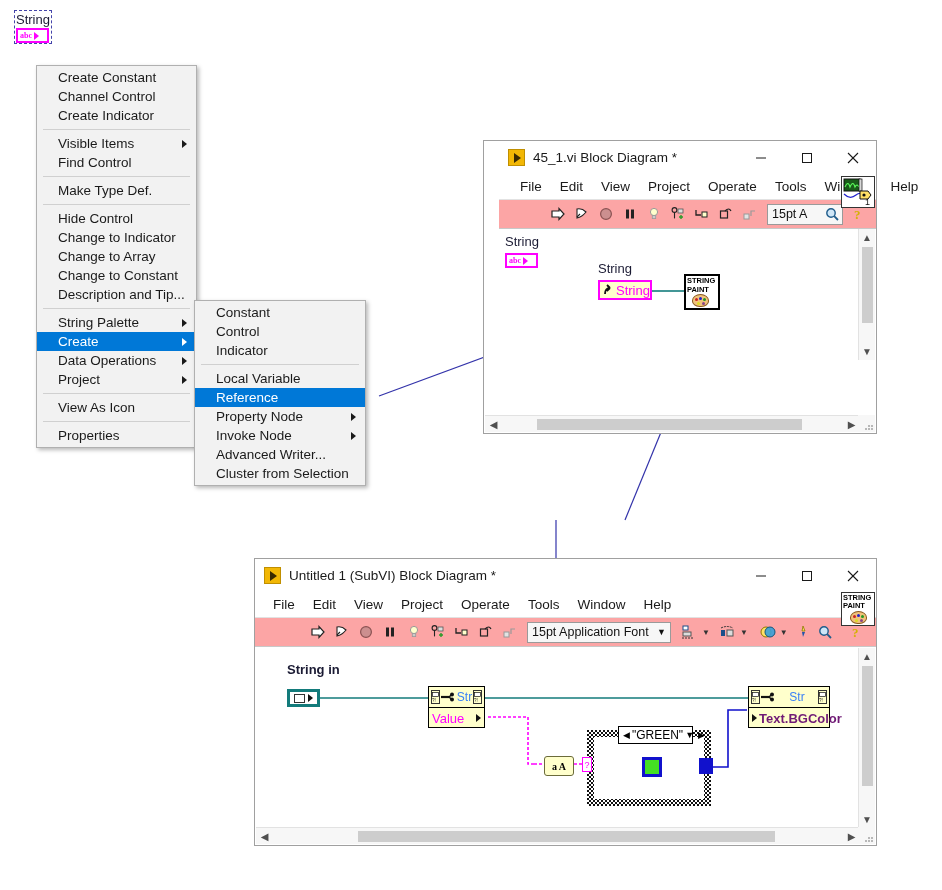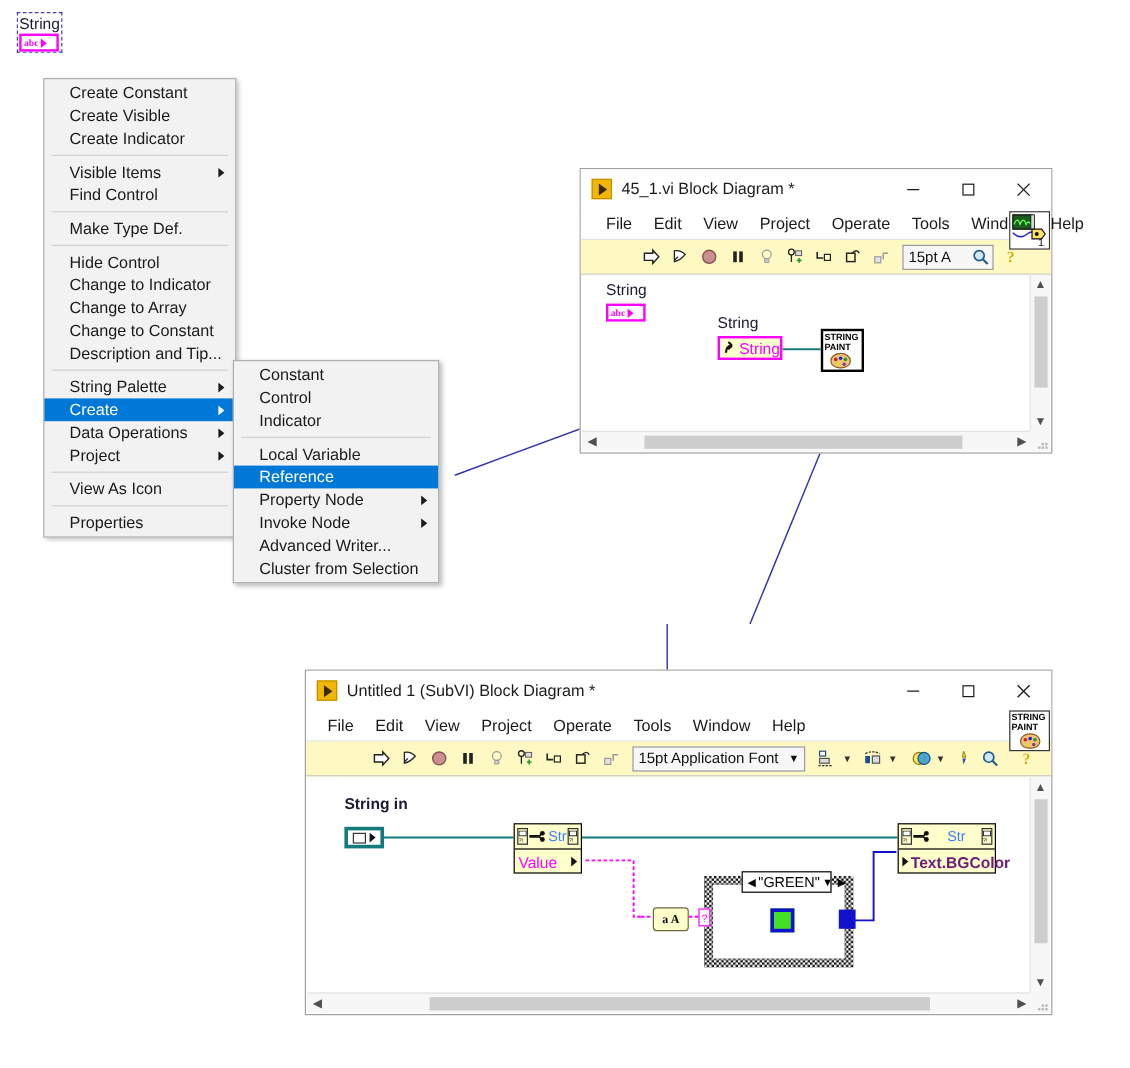--- a/index.html
+++ b/index.html
@@ -72,21 +72,21 @@
   }
   .menubar .mi {
     font-size: 13.5px;
     color: #1a1a1a;
     padding: 0 9px;
     white-space: nowrap;
   }
 
   .toolbar {
     height: 29px;
-    background: #fef9c3;
+    background: #fca5a5;
     border-bottom: 1px solid #c8c8c8;
     display: flex;
     align-items: center;
     position: relative;
   }
   .tb-icons { display: flex; align-items: center; gap: 2px; }
   .tb-ic {
     width: 22px; height: 22px;
     display: flex; align-items: center; justify-content: center;
   }
@@ -370,21 +370,21 @@
 
   <div class="lbl" style="left:16px; top:12px; font-size:13px;">String</div>
 
   <div class="term-abc" style="left:16px; top:28px; width:33px; height:15px;">
     <span class="inner">abc</span>
     <span class="term-arrow"></span>
   </div>
 
   <div class="ctxmenu" style="left:36px; top:33px; width:161px;margin-top:32px;">
     <div class="ctxitem">Create Constant</div>
-    <div class="ctxitem">Create Visible</div>
+    <div class="ctxitem">Channel Control</div>
     <div class="ctxitem">Create Indicator</div>
     <div class="ctxsep"></div>
     <div class="ctxitem">
       <span>Visible Items</span>
       <span class="sub"></span>
     </div>
     <div class="ctxitem">Find Control</div>
     <div class="ctxsep"></div>
     <div class="ctxitem">Make Type Def.</div>
     <div class="ctxsep"></div>
@@ -428,21 +428,21 @@
       <span class="sub"></span>
     </div>
     <div class="ctxitem">
       <span>Invoke Node</span>
       <span class="sub"></span>
     </div>
     <div class="ctxitem">Advanced Writer...</div>
     <div class="ctxitem">Cluster from Selection</div>
   </div>
 
-  <div class="win" style="left:483px; top:140px; width:394px; height:238px;">
+  <div class="win" style="left:483px; top:140px; width:394px; height:294px;padding-left:15px;">
 
     <div class="titlebar">
       <span class="vi-badge">
           <span class="tri"></span>
         </span>
       <span class="title-text">45_1.vi Block Diagram *</span>
       <div class="win-controls">
         <div class="wc">
           <svg width="12" height="12" viewBox="0 0 12 12">
               <line x1="1" y1="6" x2="11" y2="6" stroke="#1a1a1a" stroke-width="1"></line>

